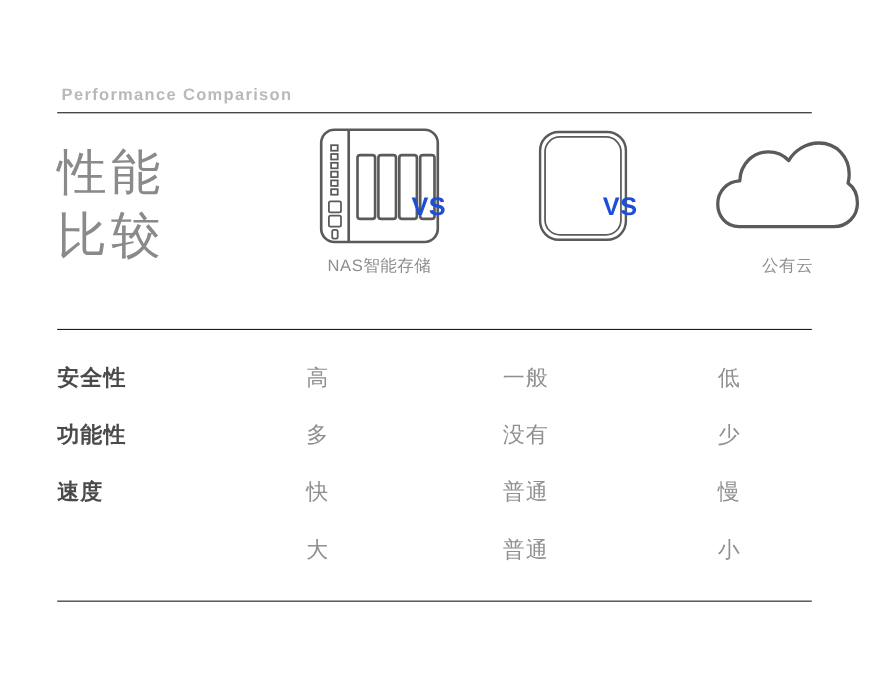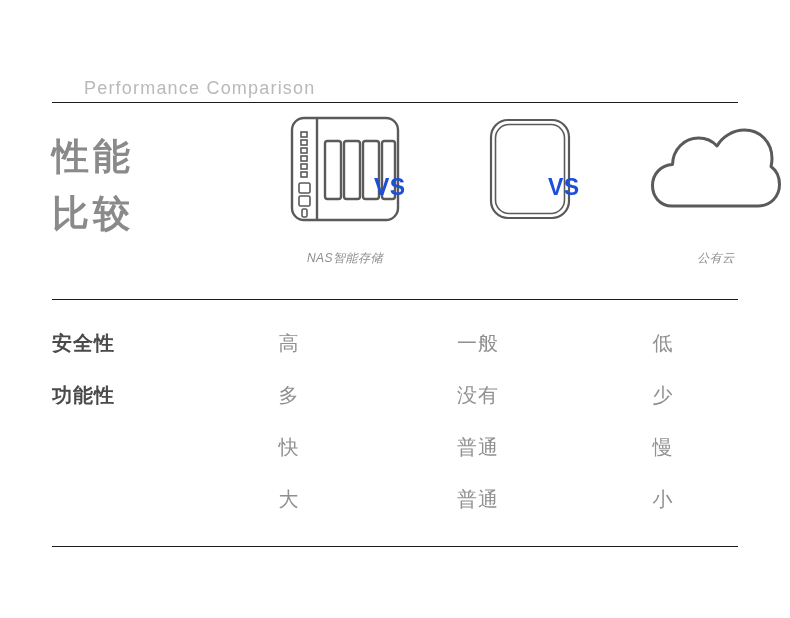--- a/index.html
+++ b/index.html
@@ -20,26 +20,25 @@
     width: 790px;
     height: 618px;
     background: #fff;
   }
 
   
   .eyebrow {
     position: absolute;
     left: 56px;
     top: 78px;
-    font-size: 18px;
+    font-size: 15px;
     letter-spacing: 1.2px;
     color: #b9b9b9;
-    font-weight: 400;
+    font-weight: 700;
     white-space: nowrap;
-    margin-left: 28px;
   }
   .rule {
     position: absolute;
     left: 52px;
     width: 686px;
     height: 0;
     border-top: 1.6px solid #1c1c1c;
   }
   .rule-top    { top: 102px; }
   .rule-mid    { top: 299px; }
@@ -51,47 +50,46 @@
     left: 52px;
     top: 110px;
     width: 686px;
     height: 185px;
   }
   .hero-title {
     position: absolute;
     left: 0px;
     top: 18px;
     width: 170px;
-    font-size: 37px;
+    font-size: 45px;
     line-height: 57px;
     color: #8a8a8a;
-    font-weight: 700;
+    font-weight: 400;
     letter-spacing: 4px;
     font-family: "DejaVu Sans", "Liberation Sans", sans-serif;
   }
   .hero-title span { display: block; }
 
   .col {
     position: absolute;
     top: 0;
     text-align: center;
   }
   .col-icon {
     height: 118px;
     display: flex;
     align-items: center;
     justify-content: center;
   }
   .col-label {
-    margin-top: 22px;
-    font-size: 12px;
+    margin-top: 4px;
+    font-size: 15px;
     color: #8d8d8d;
     letter-spacing: 0.5px;
     white-space: nowrap;
-    font-style: italic;
   }
   .col-nas  { left: 178px; width: 230px; }
   .col-hdd  { left: 413px; width: 130px; }
   .col-cloud{ left: 578px; width: 172px; }
 
   .vs {
     position: absolute;
     top: 64px;
     font-size: 23px;
     font-weight: 700;
@@ -230,20 +228,21 @@
     </div>
 
     <div class="row row-0">
       <div class="cell-label">安全性</div>
       <div class="cell-val cell-v0">高</div>
       <div class="cell-val cell-v1">一般</div>
       <div class="cell-val cell-v2">低</div>
     </div>
 
     <div class="row row-2">
+      <div class="cell-label">速度</div>
       <div class="cell-val cell-v0">快</div>
       <div class="cell-val cell-v1">普通</div>
       <div class="cell-val cell-v2">慢</div>
     </div>
 
     <div class="row row-3">
       <div class="cell-val cell-v0">大</div>
       <div class="cell-val cell-v1">普通</div>
       <div class="cell-val cell-v2">小</div>
     </div>

